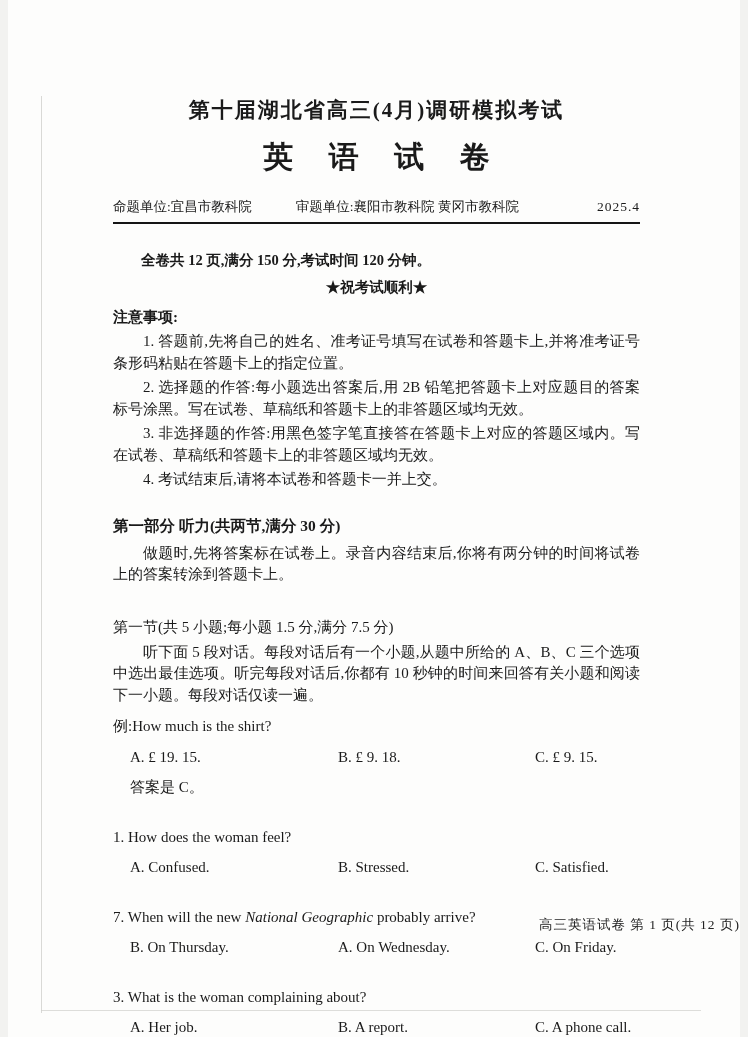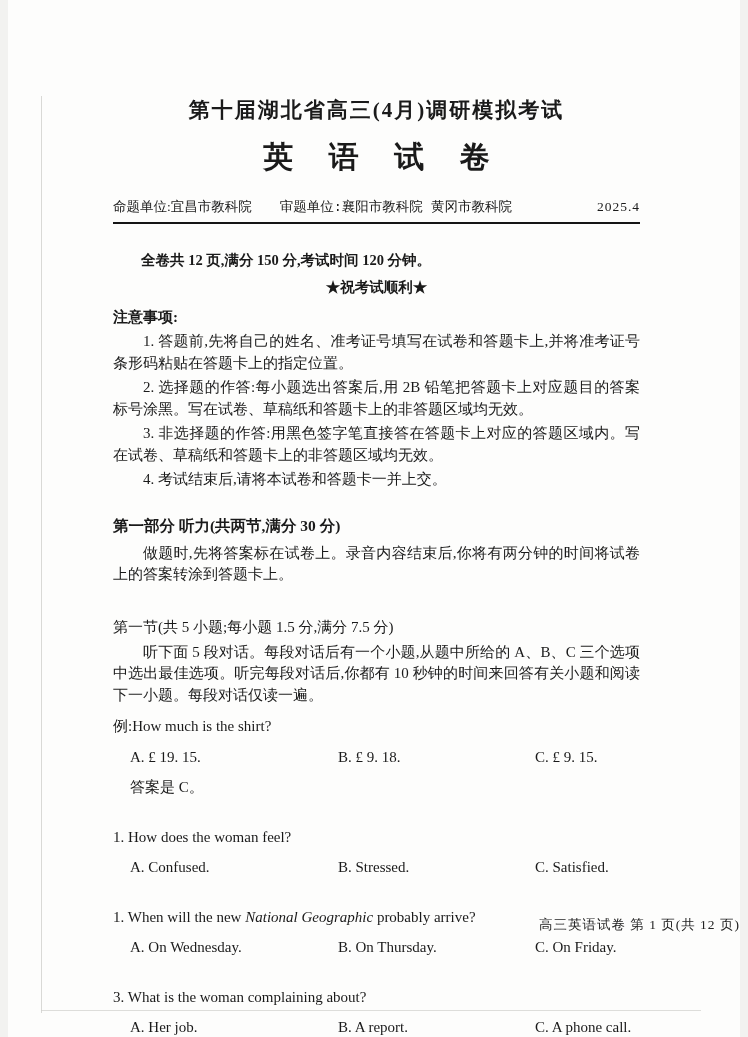--- a/index.html
+++ b/index.html
@@ -32,21 +32,21 @@
   }
   .paper-title{
     margin:13px 0 0 0;text-align:center;
     font-size:30px;font-weight:bold;letter-spacing:14px;
     text-indent:14px; 
   }
   .info-row{
     display:flex;align-items:baseline;
     margin-top:20px;font-size:13.5px;
   }
-  .info-row .seg2{margin-left:28px;font-family:Liberation Mono, monospace;}
+  .info-row .seg2{margin-left:44px;}
   .info-row .date{margin-left:auto;letter-spacing:1px;}
   .rule{margin-top:6px;border-bottom:2.5px solid #151515;}
   p{margin:0;}
   .body-text{font-size:15px;line-height:21.5px;text-align:justify;}
   .bold{font-weight:bold;}
   .summary{margin-top:26px;margin-left:28px;font-size:14.5px;line-height:21px;}
   .wish{margin-top:6px;text-align:center;font-size:14.5px;line-height:21px;}
   .notice-head{margin-top:8px;font-size:15px;line-height:22px;}
   .indent{text-indent:2em;}
   .notice-item{margin-top:3px;}
@@ -115,24 +115,24 @@
     </div>
     <p class="body-text example-answer">答案是 C。</p>
 
     <p class="question">1. How does the woman feel?</p>
     <div class="opts">
       <span>A. Confused.</span>
       <span>B. Stressed.</span>
       <span>C. Satisfied.</span>
     </div>
 
-    <p class="question"><span>1. When will the new </span><span class="q-italic">National Geographic</span><span> probably arrive?</span></p>
+    <p class="question"><span>7. When will the new </span><span class="q-italic">National Geographic</span><span> probably arrive?</span></p>
     <div class="opts">
+      <span>B. On Thursday.</span>
       <span>A. On Wednesday.</span>
-      <span>B. On Thursday.</span>
       <span>C. On Friday.</span>
     </div>
 
     <p class="question">3. What is the woman complaining about?</p>
     <div class="opts">
       <span>A. Her job.</span>
       <span>B. A report.</span>
       <span>C. A phone call.</span>
     </div>
 

